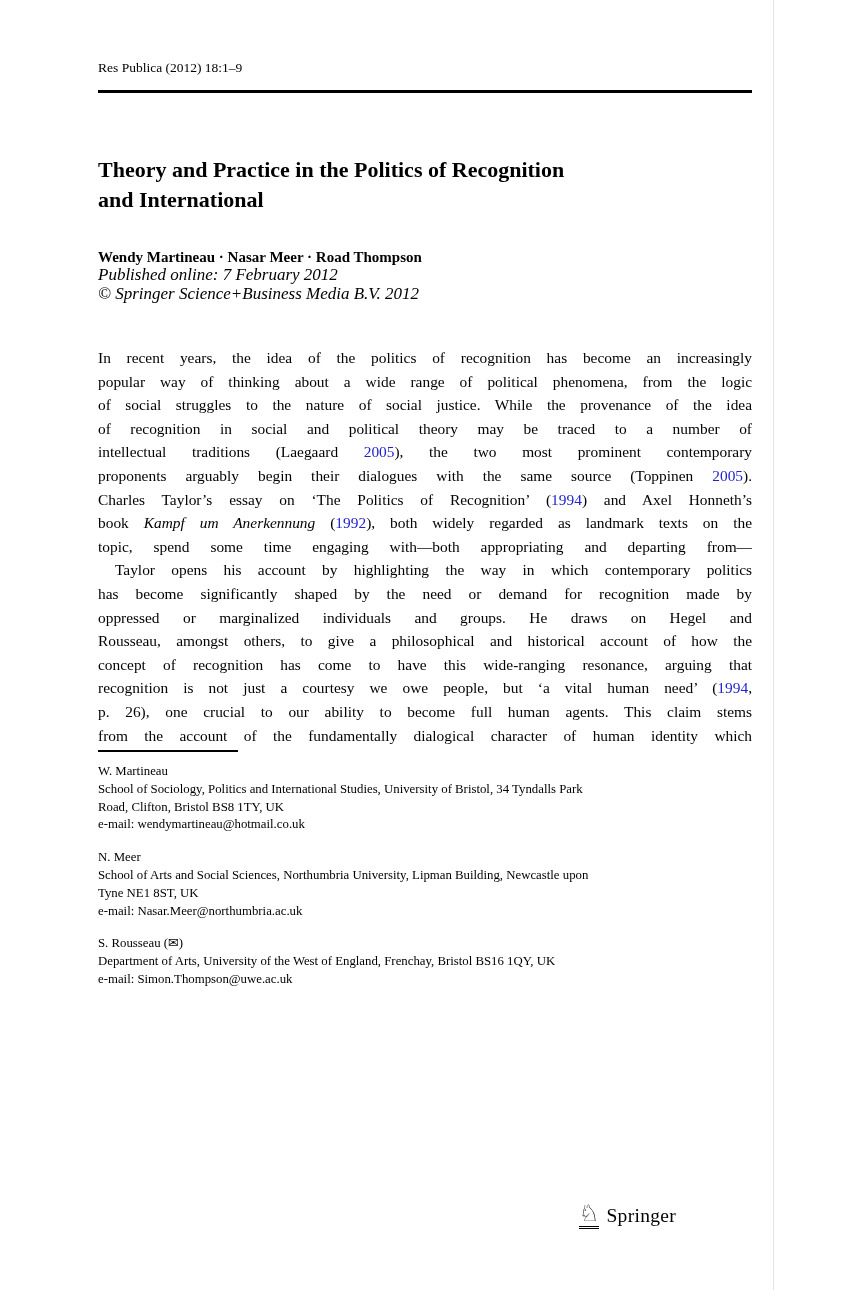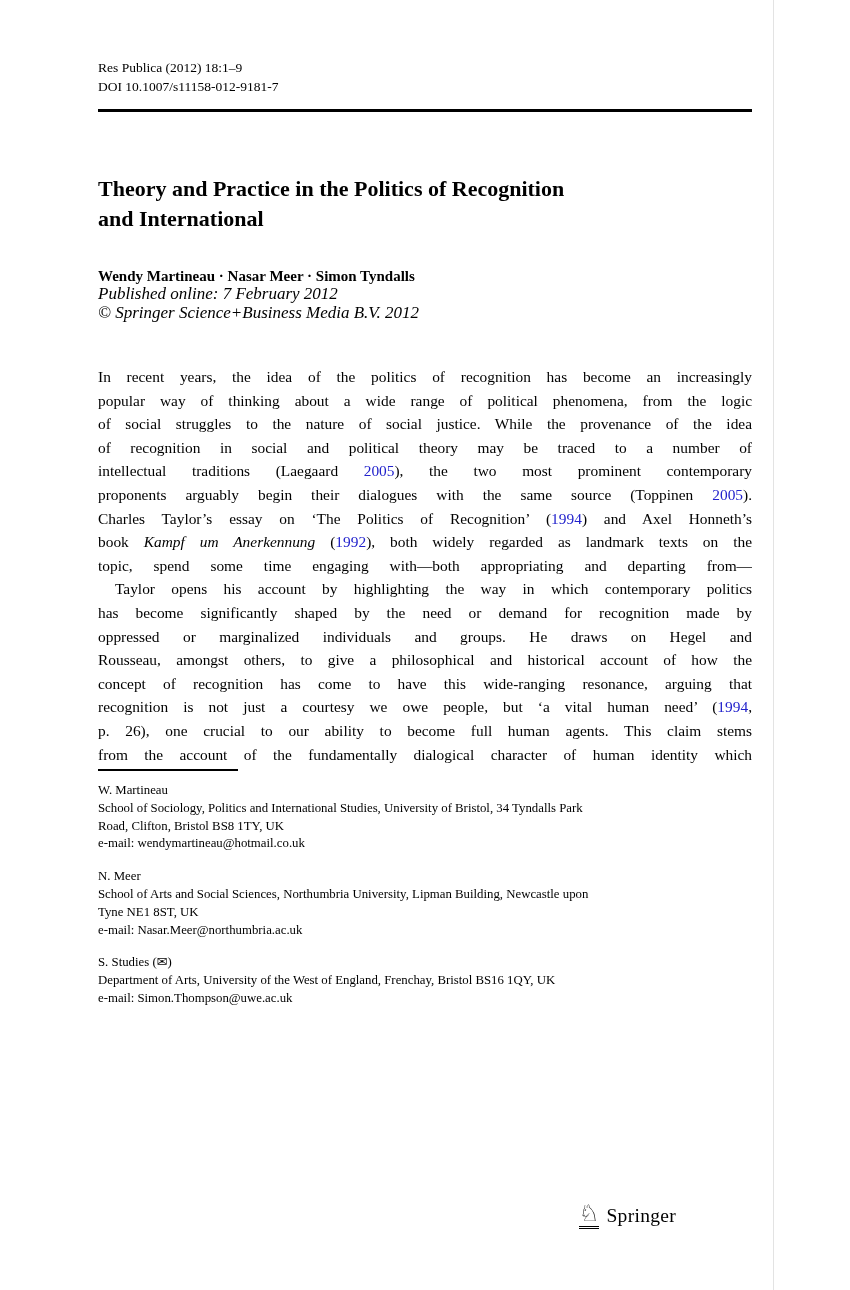--- a/index.html
+++ b/index.html
@@ -30,31 +30,30 @@
   .sp-text{font-size:19.5px;letter-spacing:.3px;}
 </style>
 </head>
 <body>
 
 <div class="page">
   <div class="content">
 
     <div class="jheader">
       <div>Res Publica (2012) 18:1–9</div>
-      <div>DOI 10.1007/s11158-012-9181-7</div>
     </div>
 
     <div class="rule"></div>
 
     <h1 class="title">
       <span class="tline">Theory and Practice in the Politics of Recognition</span>
       <span class="tline">and International</span>
     </h1>
 
-    <div class="authors"><span>Wendy Martineau</span><span> · </span><span>Nasar Meer</span><span> · </span><span>Simon Tyndalls</span></div>
+    <div class="authors"><span>Wendy Martineau</span><span> · </span><span>Nasar Meer</span><span> · </span><span>Road Thompson</span></div>
 
     <div class="pubinfo">
       <div>Published online: 7 February 2012</div>
       <div>© Springer Science+Business Media B.V. 2012</div>
     </div>
 
     <div class="body-text">
         <div class="para">
           <div class="bline"><span>In recent years, the idea of the politics of recognition has become an increasingly</span></div>
           <div class="bline"><span>popular way of thinking about a wide range of political phenomena, from the logic</span></div>
@@ -87,21 +86,21 @@
           <div>Road, Clifton, Bristol BS8 1TY, UK</div>
           <div>e-mail: wendymartineau@hotmail.co.uk</div>
         </div>
         <div class="fnblock">
           <div><span>N. Meer</span></div>
           <div>School of Arts and Social Sciences, Northumbria University, Lipman Building, Newcastle upon</div>
           <div>Tyne NE1 8ST, UK</div>
           <div>e-mail: Nasar.Meer@northumbria.ac.uk</div>
         </div>
         <div class="fnblock">
-          <div><span>S. Studies</span><span> (</span><span>✉</span><span>)</span></div>
+          <div><span>S. Rousseau</span><span> (</span><span>✉</span><span>)</span></div>
           <div>Department of Arts, University of the West of England, Frenchay, Bristol BS16 1QY, UK</div>
           <div>e-mail: Simon.Thompson@uwe.ac.uk</div>
         </div>
       </div>
 
   </div>
 
   <div class="springer">
     <span class="knight">♘</span>
     <span class="sp-text">Springer</span>

